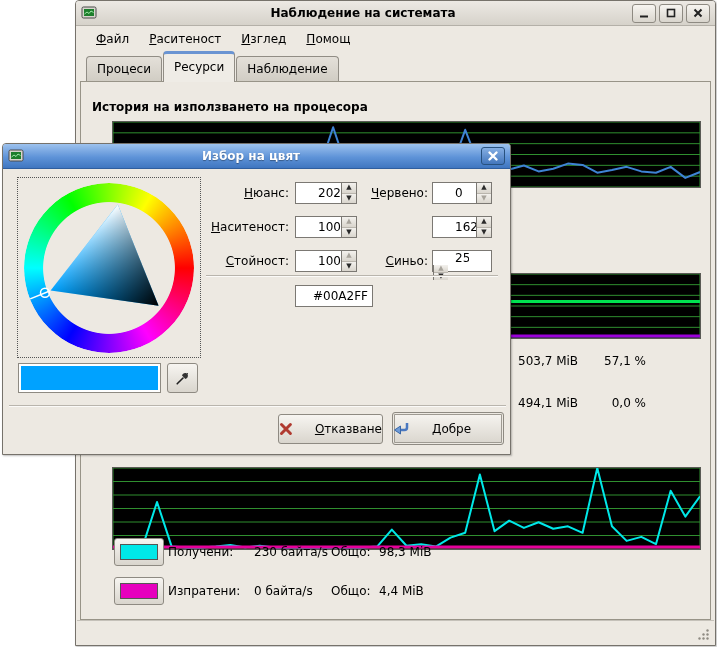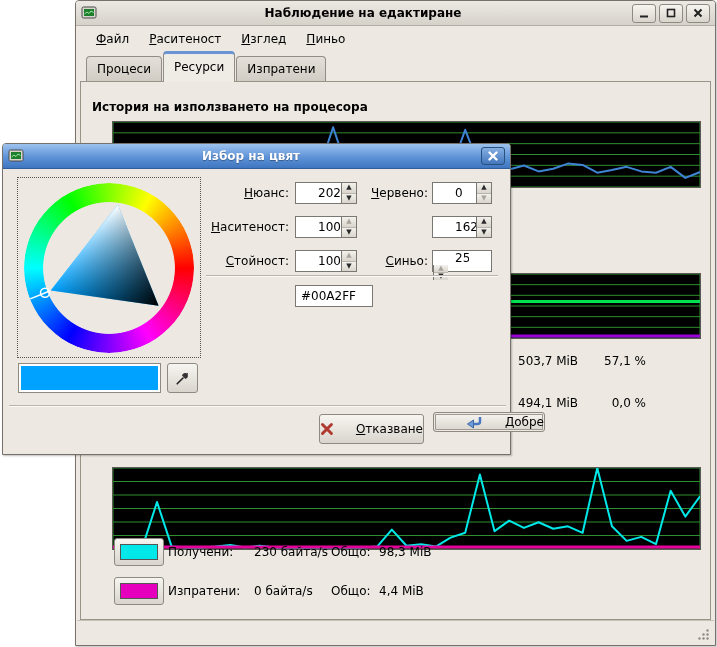--- a/index.html
+++ b/index.html
@@ -65,35 +65,35 @@
   .spin-label { position:absolute; width:186px; text-align:right; line-height:22px; }
   .spin-label.c2 { width:85px; }
   .spinbox { position:absolute; width:62px; height:22px; display:flex; border:1px solid #7B7873; background:#fff; }
   .spinbox input { flex:1; width:36px; border:none; outline:none; font:12px "DejaVu Sans",sans-serif; padding-left:22px; background:#fff; }
   .spin-arrows { width:15px; display:flex; flex-direction:column; border-left:1px solid #7B7873; }
   .spin-arrows .a { flex:1; display:flex; align-items:center; justify-content:center; font-size:7px; line-height:1; background:linear-gradient(#F3F1ED,#D9D5CD); color:#2B2B2B; }
   .spin-arrows .a.up { border-bottom:1px solid #B9B5AD; }
   .spin-arrows .a.dim { color:#A8A49C; }
   .sep { position:absolute; height:2px; border-top:1px solid #B9B5AD; border-bottom:1px solid #FBFAF8; }
   .entry { position:absolute; height:22px; border:1px solid #7B7873; background:#fff; }
-  .entry input { width:100%; height:100%; border:none; outline:none; font:12px "DejaVu Sans",sans-serif; padding-left:5px; background:#fff; }
-  .dlg-btn { position:absolute; height:30px; border:1px solid #8E8A82; border-radius:3px; background:linear-gradient(#F7F5F1,#D9D5CD); display:flex; align-items:center; justify-content:flex-end; gap:22px;margin-left:41px; }
-  .dlg-btn.focused { height:20px; box-shadow:0 0 0 1px #EDE9E2 inset, 0 0 0 2px #9E9A92 inset; }
+  .entry input { width:100%; height:100%; border:none; outline:none; font:12px "DejaVu Sans",sans-serif; padding-left:17px; background:#fff; }
+  .dlg-btn { position:absolute; height:30px; border:1px solid #8E8A82; border-radius:3px; background:linear-gradient(#F7F5F1,#D9D5CD); display:flex; align-items:center; justify-content:flex-start; gap:22px; }
+  .dlg-btn.focused { height:33px; box-shadow:0 0 0 1px #EDE9E2 inset, 0 0 0 2px #9E9A92 inset; }
 </style>
 </head>
 <body>
 
 <div class="win" id="main-window">
   <div class="titlebar inactive">
     <svg width="16" height="16" viewBox="0 0 16 16">
         <rect x="1" y="2" width="14" height="11" rx="1.5" fill="#D8D5CE" stroke="#4A4A4A"></rect>
         <rect x="3" y="4" width="10" height="7" fill="#1D7E2C"></rect>
         <polyline points="3.5,9 6,7 8,8.5 10,6 12.5,7.5" fill="none" stroke="#9FE8A8" stroke-width="1"></polyline>
       </svg>
-    <span class="title">Наблюдение на едактиране</span>
+    <span class="title">Наблюдение на системата</span>
     <span class="winbtn">
         <svg width="12" height="12" viewBox="0 0 12 12">
           <line x1="2" y1="9.5" x2="10" y2="9.5" stroke="#222" stroke-width="2"></line>
         </svg>
       </span>
     <span class="winbtn">
         <svg width="12" height="12" viewBox="0 0 12 12">
           <rect x="2.5" y="2.5" width="7" height="7" fill="none" stroke="#222" stroke-width="1.6"></rect>
         </svg>
       </span>
@@ -101,27 +101,27 @@
         <svg width="12" height="12" viewBox="0 0 12 12">
           <path d="M2.5 2.5 L9.5 9.5 M9.5 2.5 L2.5 9.5" stroke="#222" stroke-width="2"></path>
         </svg>
       </span>
   </div>
 
   <div class="menubar">
     <span class="menu-item"><span class="accel">Ф</span><span>айл</span></span>
     <span class="menu-item"><span class="accel">Р</span><span>аситеност</span></span>
     <span class="menu-item"><span class="accel">И</span><span>зглед</span></span>
-    <span class="menu-item"><span class="accel">П</span><span>иньо</span></span>
+    <span class="menu-item"><span class="accel">П</span><span>омощ</span></span>
   </div>
 
   <div class="tabbar">
     <span class="tab">Процеси</span>
     <span class="tab active">Ресурси</span>
-    <span class="tab">Изпратени</span>
+    <span class="tab">Наблюдение</span>
   </div>
 
   <div class="page-frame"></div>
 
   <div class="section-header" id="cpu-header">История на използването на процесора</div>
 
   <div class="chart" id="cpu-chart">
       <svg viewBox="0 0 100 100" preserveAspectRatio="none">
         <line x1="0" x2="100" y1="16.666666666666668" y2="16.666666666666668" stroke="#2F8F2F" vector-effect="non-scaling-stroke"></line>
         <line x1="0" x2="100" y1="33.333333333333336" y2="33.333333333333336" stroke="#2F8F2F" vector-effect="non-scaling-stroke"></line>

